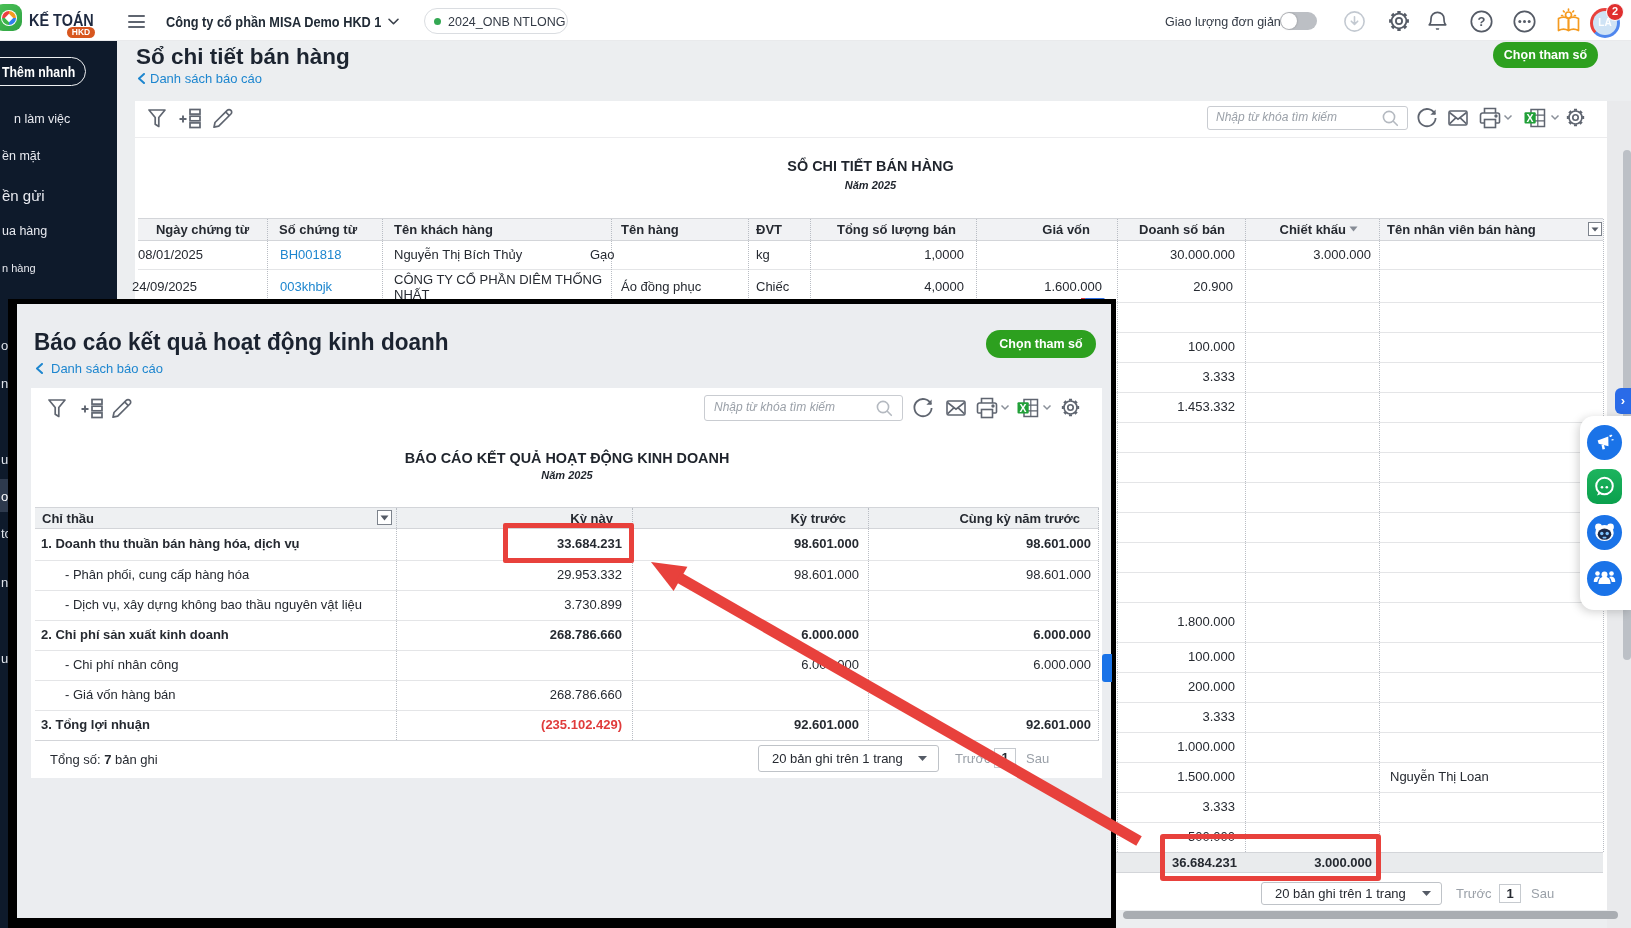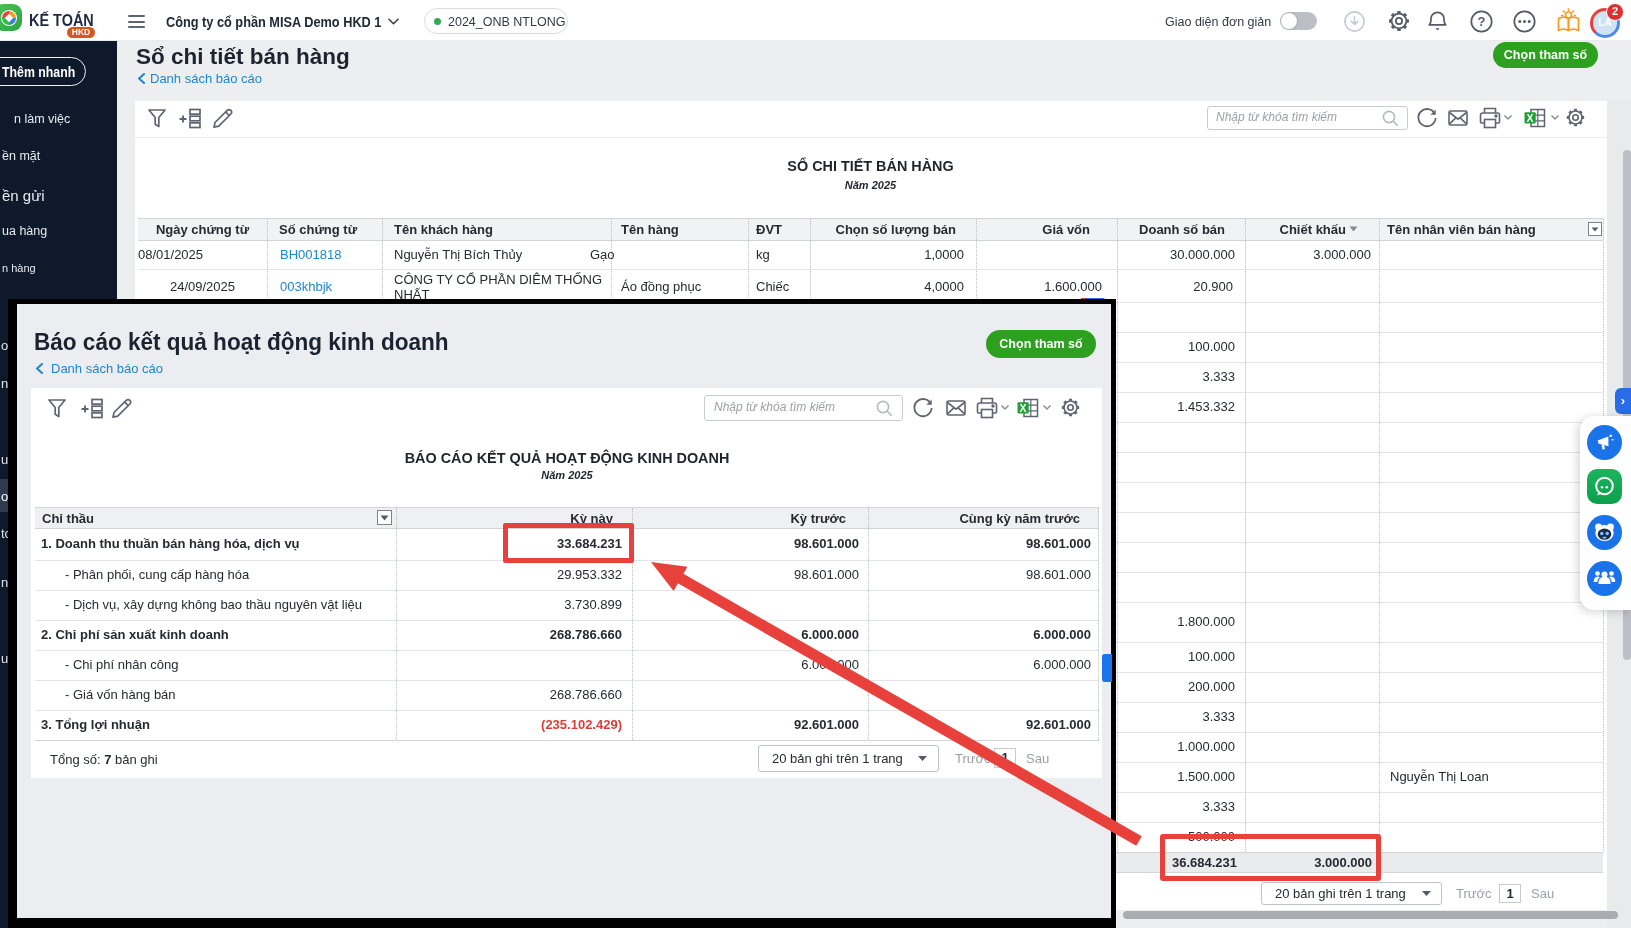--- a/index.html
+++ b/index.html
@@ -31,21 +31,21 @@
 <div class="ab" style="left:128px;top:26px;width:17px;height:2.4px;background:#5f6570;border-radius:2px"></div>
 <div class="ab" style="left:166px;top:13.5px;font-size:14px;font-weight:700;color:#212b36;transform:scaleX(.91);transform-origin:0 0">Công ty cổ phần MISA Demo HKD 1</div>
 <svg class="ab" style="left:387px;top:17px" width="13" height="9" viewBox="0 0 14 10">
     <polyline points="2,2.5 7,7.5 12,2.5" fill="none" stroke="#3a404a" stroke-width="1.8" stroke-linecap="round" stroke-linejoin="round"></polyline>
   </svg>
 
 <div class="ab" style="left:424px;top:8px;width:144px;height:26px;border:1px solid #dadde1;border-radius:13px;background:#fff"></div>
 <div class="ab" style="left:434px;top:18px;width:7px;height:7px;border-radius:50%;background:#34a853"></div>
 <div class="ab" style="left:448px;top:14.5px;font-size:12.5px;color:#333a45">2024_ONB NTLONG</div>
 
-<div class="ab" style="left:1165px;top:15px;font-size:12.5px;color:#333a45">Giao diện đơn giản</div>
+<div class="ab" style="left:1165px;top:15px;font-size:12.5px;color:#333a45">Giao lượng đơn giản</div>
 <div class="ab" style="left:1280px;top:12px;width:37px;height:18px;border-radius:9px;background:#bcbfc4"></div>
 <div class="ab" style="left:1281px;top:13px;width:16px;height:16px;border-radius:50%;background:#fff;box-shadow:0 0 2px rgba(0,0,0,.3)"></div>
 
 <svg class="ab" style="left:1344px;top:11px" width="21" height="21" viewBox="0 0 21 21">
     <circle cx="10.5" cy="10.5" r="9.6" fill="none" stroke="#c3c9d1" stroke-width="1.6"></circle>
     <path d="M10.5 5.8v7.2M7.3 10.2l3.2 3.2 3.2-3.2" fill="none" stroke="#c3c9d1" stroke-width="1.6" stroke-linecap="round" stroke-linejoin="round"></path>
   </svg>
 
 <svg class="ab" style="left:1387px;top:9px" width="24" height="24" viewBox="0 0 24 24">
     <g fill="none" stroke="#555b66">
@@ -182,21 +182,21 @@
   </svg>
 <div class="ab b" style="left:138px;top:158px;width:1465px;text-align:center;font-size:14.4px;color:#1f242c">SỔ CHI TIẾT BÁN HÀNG</div>
 <div class="ab b" style="left:138px;top:179px;width:1465px;text-align:center;font-size:11px;font-style:italic;color:#1f242c">Năm 2025</div>
 
 <div class="ab" style="left:138px;top:218px;width:1465px;height:23px;background:#f1f2f4;border-top:1px solid #d3d5d9;border-bottom:1px solid #d3d5d9"></div>
 <div class="ab t b" style="left:138px;top:222px;width:129px;text-align:center">Ngày chứng từ</div>
 <div class="ab t b" style="left:279px;top:222px">Số chứng từ</div>
 <div class="ab t b" style="left:394px;top:222px">Tên khách hàng</div>
 <div class="ab t b" style="left:621px;top:222px">Tên hàng</div>
 <div class="ab t b" style="left:756px;top:222px">ĐVT</div>
-<div class="ab t b rr" style="right:675px;top:222px">Chọn số lượng bán</div>
+<div class="ab t b rr" style="right:675px;top:222px">Tổng số lượng bán</div>
 <div class="ab t b rr" style="right:541px;top:222px">Giá vốn</div>
 <div class="ab t b rr" style="right:406px;top:222px">Doanh số bán</div>
 <div class="ab t b rr" style="right:285px;top:222px">Chiết khấu</div>
 <svg class="ab" style="left:1349px;top:226px" width="9" height="6" viewBox="0 0 9 6">
     <path d="M0.5 0.5h8L4.5 5.5z" fill="#868c95"></path>
   </svg>
 <div class="ab t b" style="left:1387px;top:222px">Tên nhân viên bán hàng</div>
 <div class="ab" style="left:1588px;top:222px;width:14px;height:14px;border:1px solid #7d838c;background:#fff"></div>
 <svg class="ab" style="left:1591px;top:227px" width="8" height="5" viewBox="0 0 8 5">
     <path d="M0.5 0.5h7L4 4.5z" fill="#555b66"></path>
@@ -204,21 +204,21 @@
 
 <div class="ab t" style="left:138px;top:247px;width:129px;">08/01/2025</div>
 <div class="ab t link" style="left:280px;top:247px">BH001818</div>
 <div class="ab t" style="left:394px;top:247px">Nguyễn Thị Bích Thủy</div>
 <div class="ab t" style="left:590px;top:247px">Gạo</div>
 <div class="ab t" style="left:756px;top:247px">kg</div>
 <div class="ab t rr" style="right:667px;top:247px">1,0000</div>
 <div class="ab t rr" style="right:396px;top:247px">30.000.000</div>
 <div class="ab t rr" style="right:260px;top:247px">3.000.000</div>
 <div class="ab hline" style="left:138px;top:269px;width:1465px"></div>
-<div class="ab t" style="left:138px;top:279px;width:129px;text-align:center">24/09/2025</div>
+<div class="ab t" style="left:132px;top:279px;width:129px;">24/09/2025</div>
 <div class="ab t link" style="left:280px;top:279px">003khbjk</div>
 <div class="ab t" style="left:394px;top:273px;width:218px;white-space:normal;line-height:14.5px">CÔNG TY CỔ PHẦN DIÊM THỐNG NHẤT</div>
 <div class="ab t" style="left:621px;top:279px">Áo đồng phục</div>
 <div class="ab t" style="left:756px;top:279px">Chiếc</div>
 <div class="ab t rr" style="right:667px;top:279px">4,0000</div>
 <div class="ab t rr" style="right:529px;top:279px">1.600.000</div>
 <div class="ab t rr" style="right:398px;top:279px">20.900</div>
 
 <div class="ab vdot" style="left:267px;top:219px;height:633px"></div>
 <div class="ab vdot" style="left:382px;top:219px;height:633px"></div>

